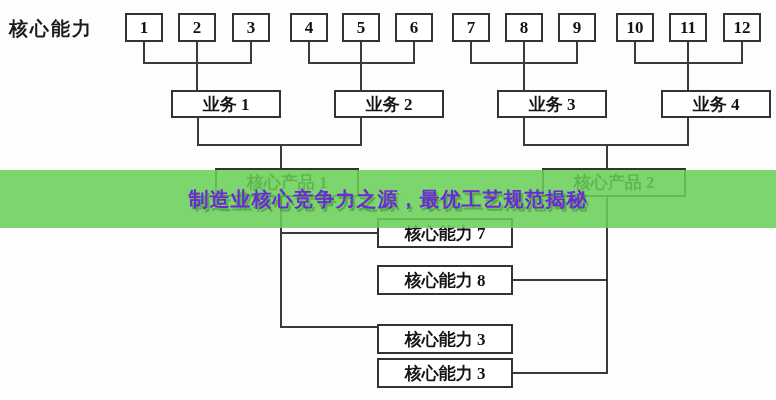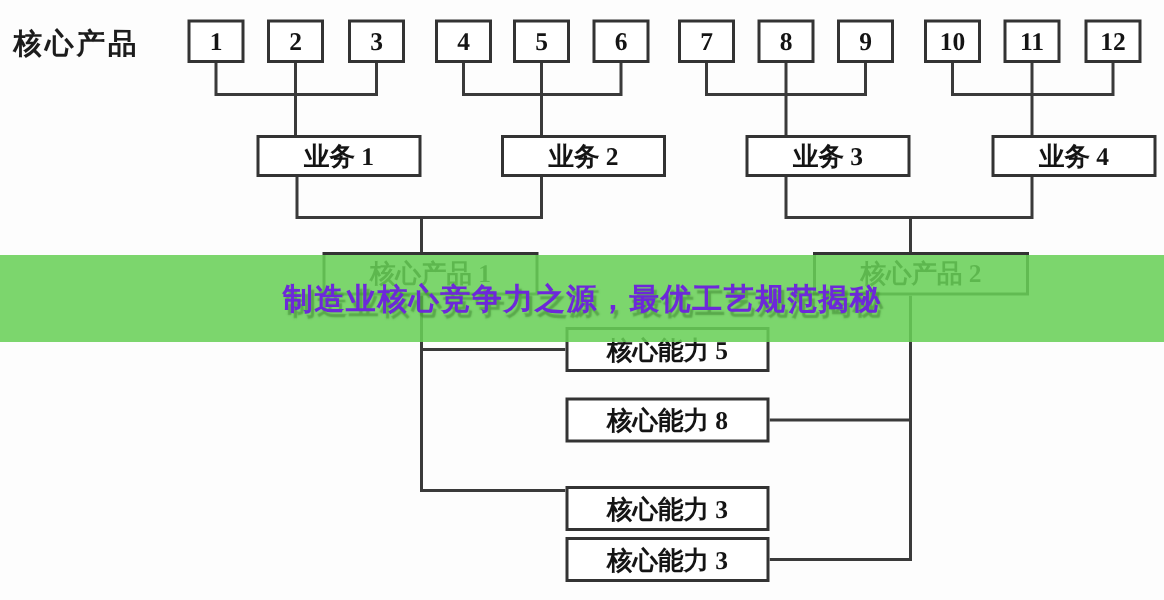--- a/index.html
+++ b/index.html
@@ -120,21 +120,21 @@
     <path d="M524 118 L524 145 L688 145 L688 118"></path>
     <path d="M607 145 L607 168"></path>
 
     <path d="M281 197 L281 327 L377 327"></path>
     <path d="M281 233 L377 233"></path>
 
     <path d="M607 197 L607 373 L513 373"></path>
     <path d="M607 280 L513 280"></path>
   </svg>
 
-  <div class="row-label">核心产品</div>
+  <div class="row-label">核心能力</div>
 
   <div class="box num-box" style="left:125px">1</div>
   <div class="box num-box" style="left:178px">2</div>
   <div class="box num-box" style="left:232px">3</div>
   <div class="box num-box" style="left:290px">4</div>
   <div class="box num-box" style="left:342px">5</div>
   <div class="box num-box" style="left:395px">6</div>
   <div class="box num-box" style="left:452px">7</div>
   <div class="box num-box" style="left:505px">8</div>
   <div class="box num-box" style="left:558px">9</div>
@@ -143,21 +143,21 @@
   <div class="box num-box" style="left:723px">12</div>
 
   <div class="box biz-box" style="left:143px">业务 1</div>
   <div class="box biz-box" style="left:306px">业务 2</div>
   <div class="box biz-box" style="left:469px">业务 3</div>
   <div class="box biz-box" style="left:633px">业务 4</div>
 
   <div class="box core-product-box" style="left:215px">核心产品 1</div>
   <div class="box core-product-box" style="left:542px">核心产品 2</div>
 
-  <div class="box competence-box" style="top:218px">核心能力 5</div>
+  <div class="box competence-box" style="top:218px">核心能力 7</div>
   <div class="box competence-box" style="top:265px">核心能力 8</div>
   <div class="box competence-box" style="top:324px">核心能力 3</div>
   <div class="box competence-box" style="top:358px">核心能力 3</div>
 
   <div id="banner">
     <span class="banner-text">制造业核心竞争力之源，最优工艺规范揭秘</span>
   </div>
 
 </div>
 

